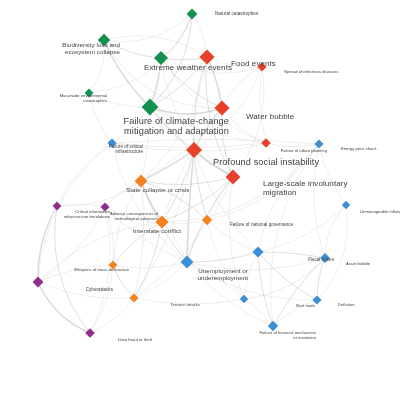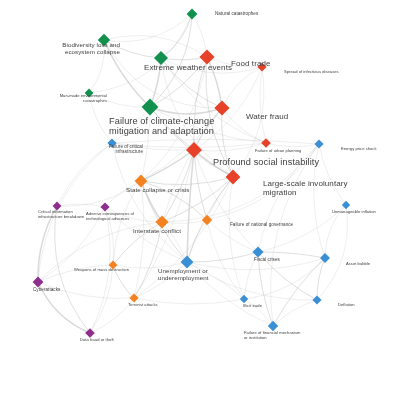--- a/index.html
+++ b/index.html
@@ -45,21 +45,21 @@
     pointer-events: none;
     letter-spacing: 0.01em;
     padding-left: 16px;
   }
   .lbl-xl { font-size: 9.2px; }
   .lbl-lg { font-size: 8.0px; }
   .lbl-md { font-size: 6.2px; }
   .lbl-sm { font-size: 4.6px; }
   .lbl-xs { font-size: 4.1px; }
   .align-left   { text-align: left; }
-  .align-center { text-align: left; }
+  .align-center { text-align: right; }
   .align-right  { text-align: right; }
 </style>
 </head>
 <body>
 
 <div id="graph-root">
   <svg class="graph-canvas" viewBox="0 0 400 400">
     <g id="edge-layer">
         <path d="M 150 107 Q 159.42 83.38 161 58" class="edge" stroke-width="1.50" stroke="#8a8a8a" stroke-opacity="0.8"></path>
         <path d="M 150 107 Q 120.30 78.10 104 40" class="edge" stroke-width="1.50" stroke="#8a8a8a" stroke-opacity="0.8"></path>
@@ -265,25 +265,25 @@
         <g>
           <path d="M 90 328.2 L 94.8 333 L 90 337.8 L 85.2 333 Z" fill="#8e2f8e" class="node-shape"></path>
         </g>
       </g>
   </svg>
   <div id="label-layer">
       <div class="node-label lbl-sm align-left" style="width: 80px; left: 199px; top: 10.5px;">Natural catastrophes</div>
       <div class="node-label lbl-md align-right" style="width: 90px; left: 14px; top: 42px;">Biodiversity loss and
 ecosystem collapse</div>
       <div class="node-label lbl-lg align-left" style="width: 100px; left: 128px; top: 64px;">Extreme weather events</div>
-      <div class="node-label lbl-lg align-left" style="width: 100px; left: 215px; top: 60px;">Food trade</div>
+      <div class="node-label lbl-lg align-left" style="width: 100px; left: 215px; top: 60px;">Food events</div>
       <div class="node-label lbl-xs align-left" style="width: 72px; left: 268px; top: 70px;">Spread of infectious diseases</div>
       <div class="node-label lbl-xs align-right" style="width: 72px; left: 19px; top: 94px;">Man-made environmental
 catastrophes</div>
-      <div class="node-label lbl-lg align-left" style="width: 100px; left: 230px; top: 113px;">Water fraud</div>
+      <div class="node-label lbl-lg align-left" style="width: 100px; left: 230px; top: 113px;">Water bubble</div>
       <div class="node-label lbl-xl align-center" style="width: 120px; left: 93px; top: 116px;">Failure of climate-change
 mitigation and adaptation</div>
       <div class="node-label lbl-sm align-right" style="width: 80px; left: 47px; top: 144px;">Failure of critical
 infrastructure</div>
       <div class="node-label lbl-xl align-left" style="width: 120px; left: 197px; top: 157px;">Profound social instability</div>
       <div class="node-label lbl-xs align-center" style="width: 72px; left: 239px; top: 149px;">Failure of urban planning</div>
       <div class="node-label lbl-xs align-left" style="width: 72px; left: 325px; top: 147px;">Energy price shock</div>
       <div class="node-label lbl-md align-left" style="width: 90px; left: 110px; top: 187px;">State collapse or crisis</div>
       <div class="node-label lbl-lg align-left" style="width: 100px; left: 247px; top: 180px;">Large-scale involuntary
 migration</div>

